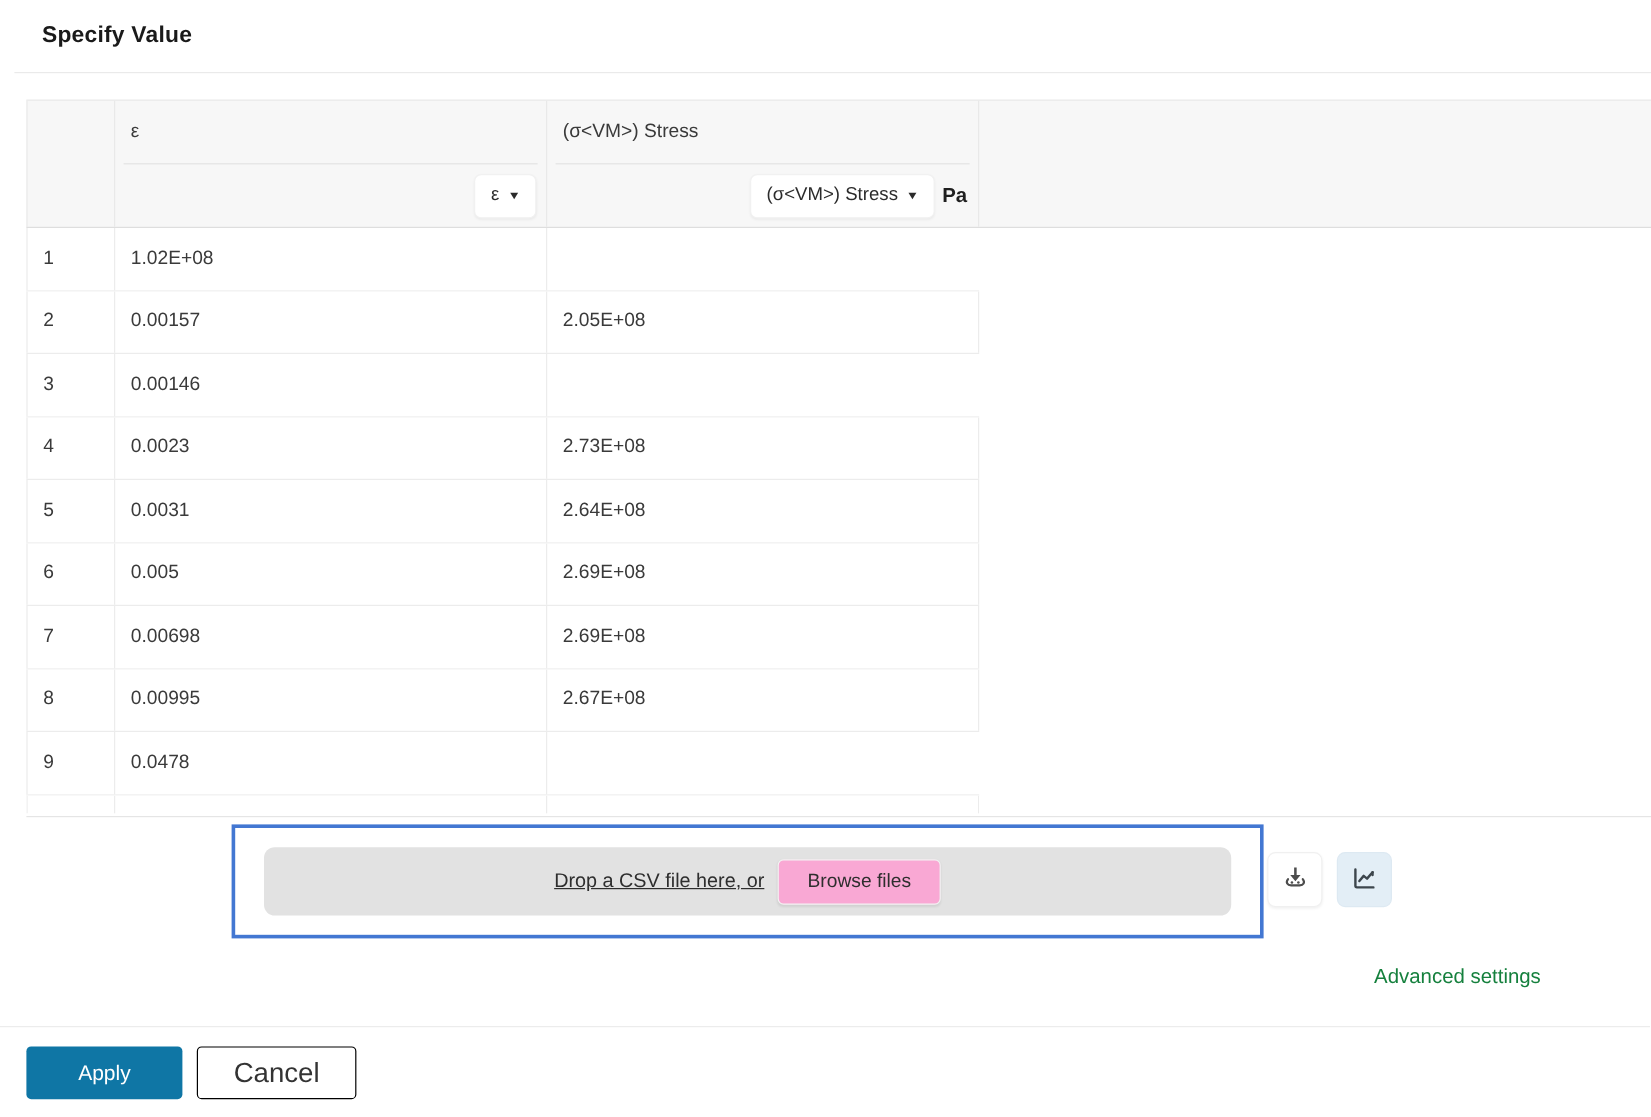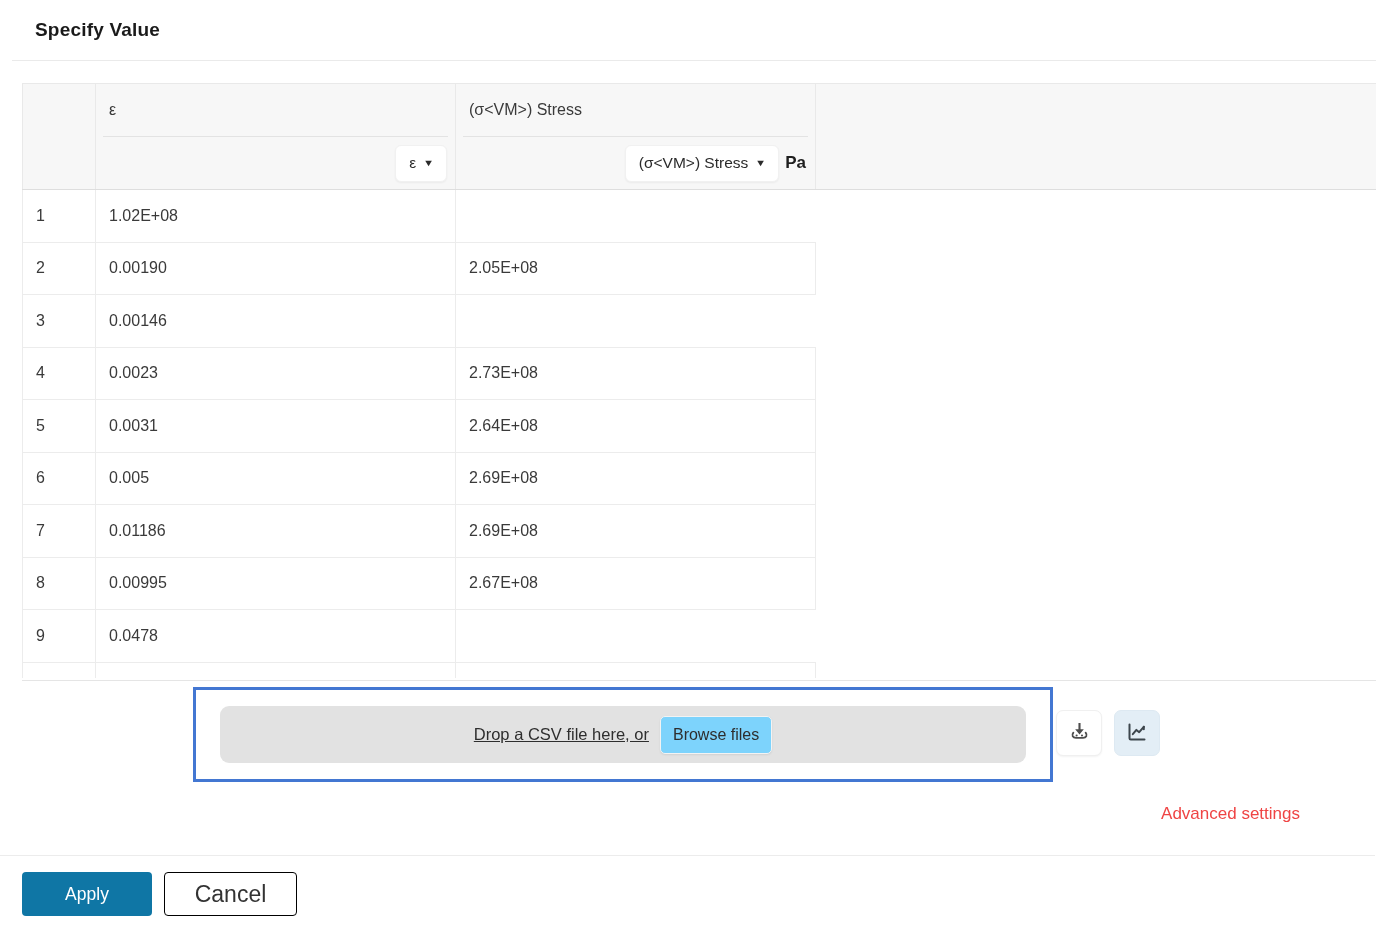--- a/index.html
+++ b/index.html
@@ -85,43 +85,43 @@
     position:absolute; left:193px; top:687px; width:860px; height:95px;
     border:3px solid #4377d2; background:#ffffff;
   }
   .dropzone-inner {
     position:absolute; left:24px; right:24px; top:16px; bottom:16px;
     background:#e2e2e2; border-radius:9px;
     display:flex; align-items:center; justify-content:center; gap:11px;
   }
   .drop-text { font-size:16.5px; color:#2e2e2e;text-decoration:underline; }
   .browse-btn {
-    background:#7dd3fc; border:1px solid #f3f3f3; border-radius:5px;
-    padding:9px 12px; font-size:16px; color:#2e2e2e;
+    background:#f9a8d4; border:1px solid #f3f3f3; border-radius:5px;
+    padding:9px 24px; font-size:16px; color:#2e2e2e;
     box-shadow:0 1px 2px rgba(0,0,0,.08);
     cursor:pointer; font-family:inherit;
   }
 
   
   .icon-btn {
     position:absolute; width:46px; height:46px; border-radius:7px;
     display:flex; align-items:center; justify-content:center; cursor:pointer;
   }
   .download-btn {
     left:1056px; top:710px; background:#ffffff;
     border:1px solid #f0f0f0; box-shadow:0 1px 2px rgba(0,0,0,.05);
   }
   .chart-btn {
     left:1114px; top:710px; background:#e3eef6; border:1px solid #dde9f2;
   }
 
   
   .advanced {
-    position:absolute; right:76px; top:804px;
-    font-size:17px; color:#ef4444; cursor:pointer;
+    position:absolute; right:92px; top:804px;
+    font-size:17px; color:#15803d; cursor:pointer;
   }
 
   
   .footer {
     position:absolute; left:0; right:1px; top:855px; height:97px;
     border-top:1px solid #ececec; background:#ffffff;
   }
   .apply-btn {
     position:absolute; left:22px; top:16px; width:130px; height:44px;
     background:#0f76a5; color:#ffffff; border:none; border-radius:4px;
@@ -173,21 +173,21 @@
   </div>
 
   <div class="tbody">
     <div class="trow">
       <div class="cell idx">1</div>
       <div class="cell val">1.02E+08</div>
     </div>
 
     <div class="trow">
       <div class="cell idx">2</div>
-      <div class="cell val">0.00190</div>
+      <div class="cell val">0.00157</div>
       <div class="cell val">2.05E+08</div>
     </div>
 
     <div class="trow">
       <div class="cell idx">3</div>
       <div class="cell val">0.00146</div>
     </div>
 
     <div class="trow">
       <div class="cell idx">4</div>
@@ -202,21 +202,21 @@
     </div>
 
     <div class="trow">
       <div class="cell idx">6</div>
       <div class="cell val">0.005</div>
       <div class="cell val">2.69E+08</div>
     </div>
 
     <div class="trow">
       <div class="cell idx">7</div>
-      <div class="cell val">0.01186</div>
+      <div class="cell val">0.00698</div>
       <div class="cell val">2.69E+08</div>
     </div>
 
     <div class="trow">
       <div class="cell idx">8</div>
       <div class="cell val">0.00995</div>
       <div class="cell val">2.67E+08</div>
     </div>
 
     <div class="trow">

